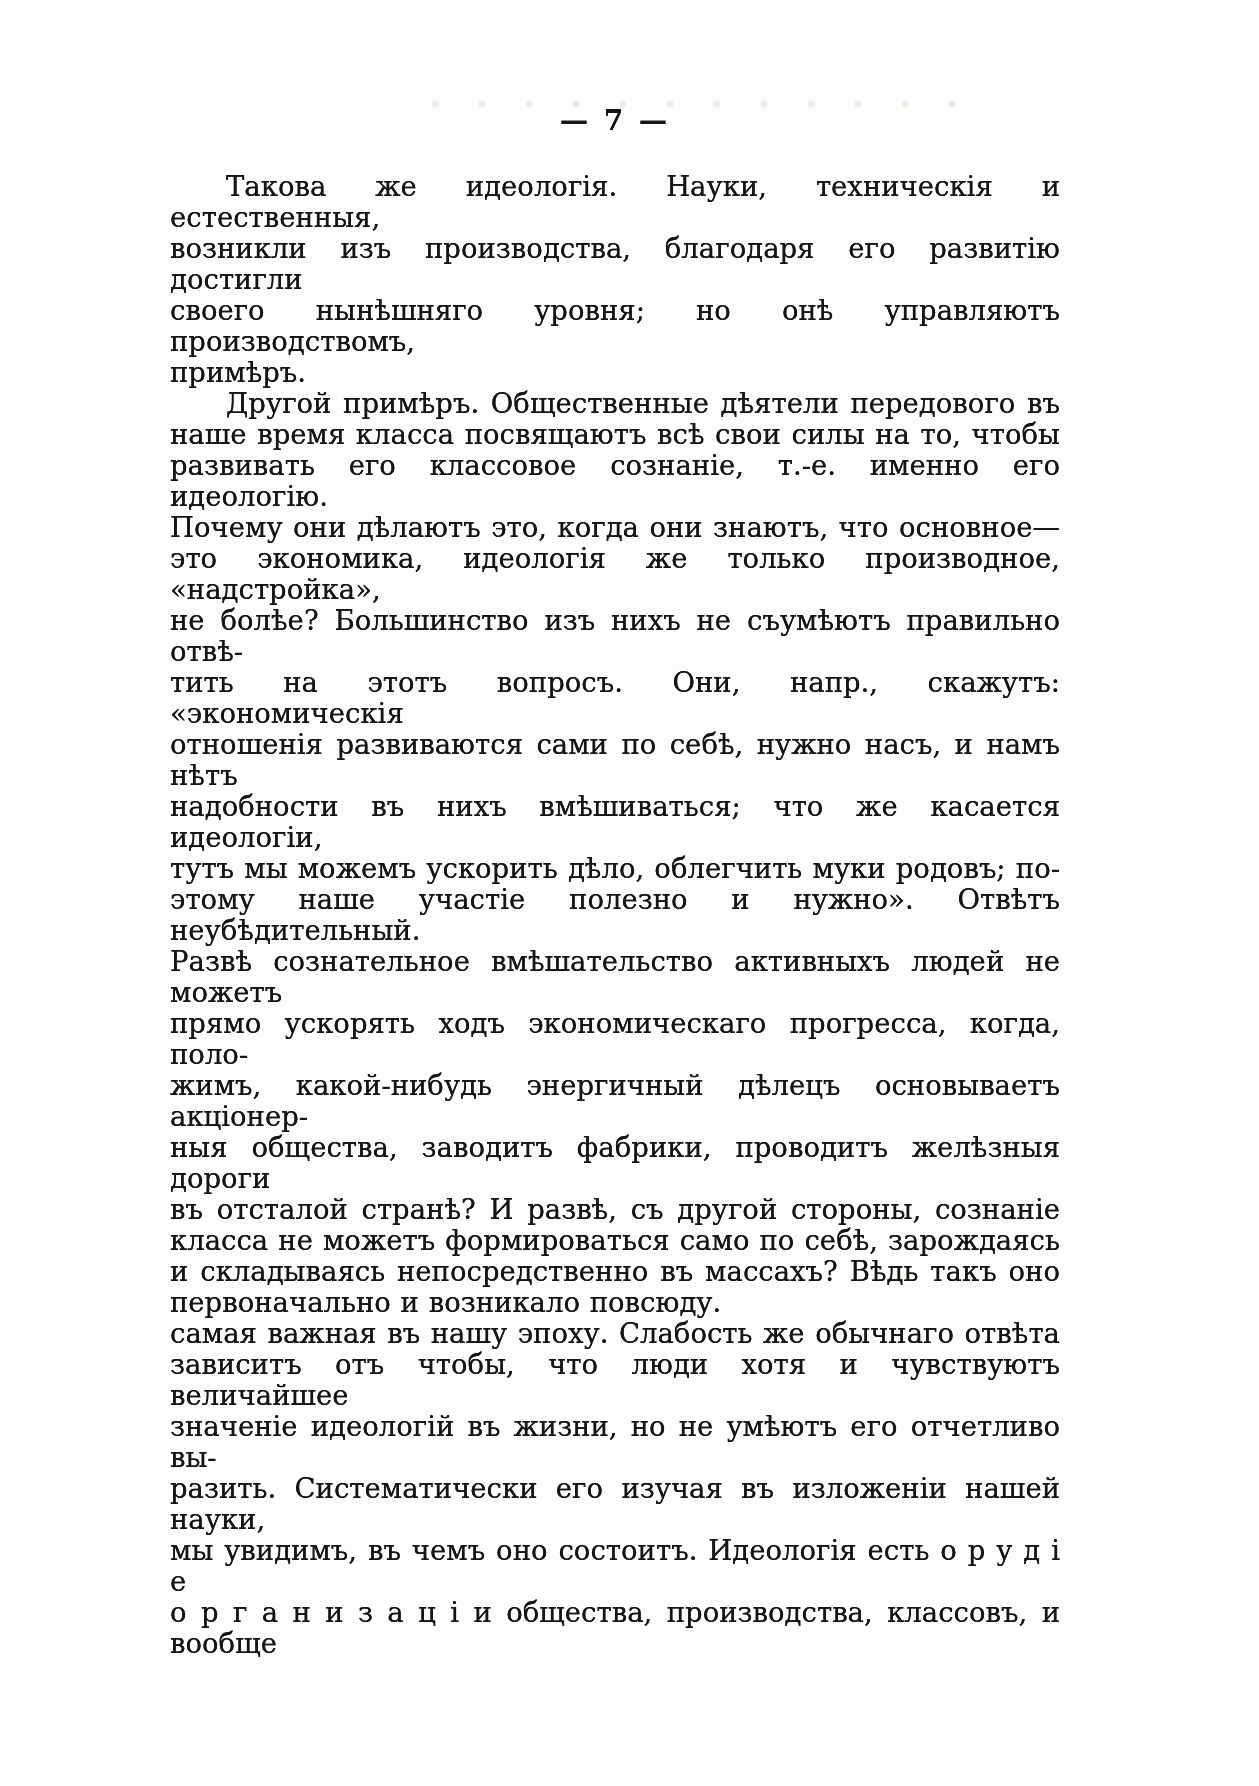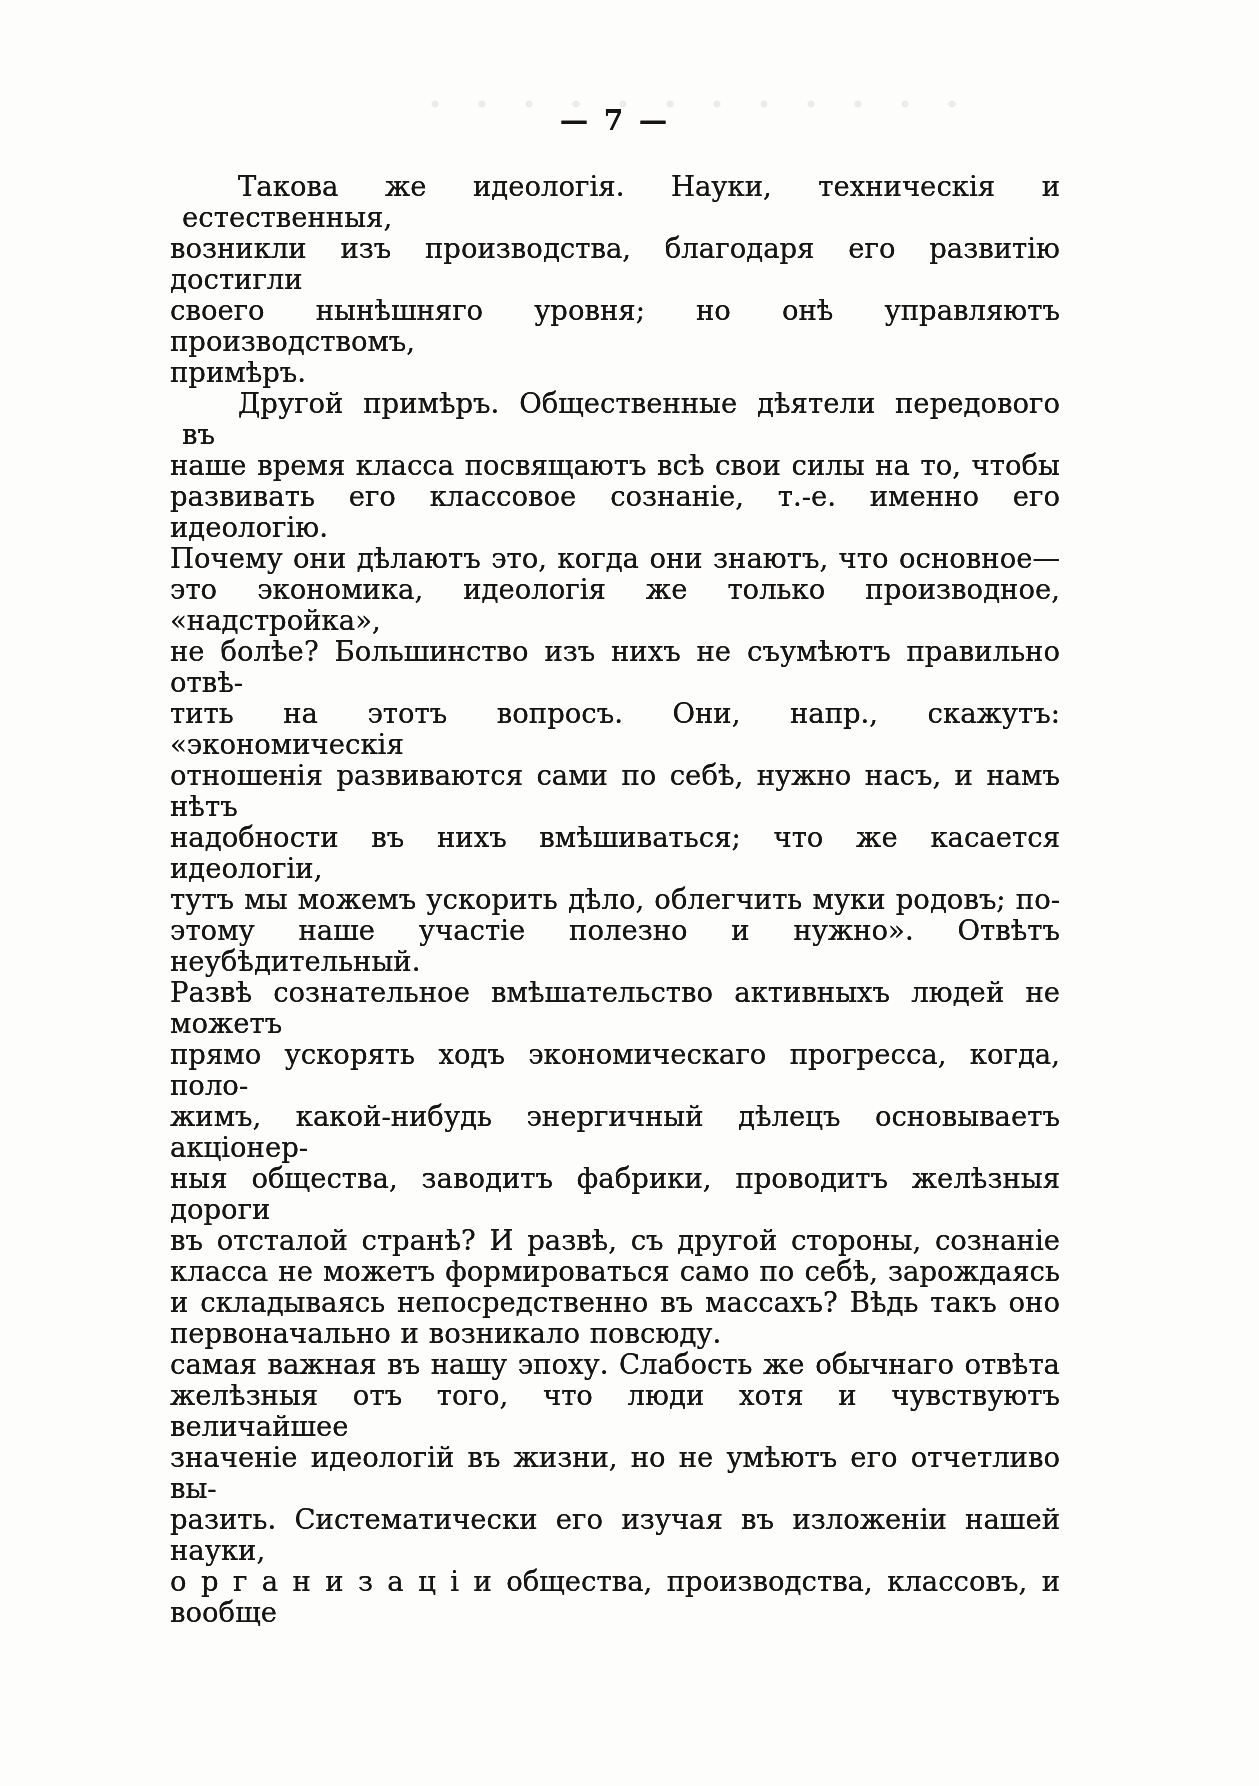--- a/index.html
+++ b/index.html
@@ -51,21 +51,20 @@
     font-size: 27.5px;
     line-height: 31px;
     white-space: normal;
     text-align: justify;
     text-align-last: justify;
     word-spacing: 1px;
     text-shadow: 0 0 0.6px currentColor;
   }
   .line.first {
     text-indent: 56px;
-    margin-left: 12px;
   }
   .line.last {
     text-align-last: left;
   }
 </style>
 </head>
 <body>
 
 <div class="page">
   <div class="scan-dots"></div>
@@ -93,19 +92,20 @@
         <div class="line">прямо ускорять ходъ экономическаго прогресса, когда, поло-</div>
         <div class="line">жимъ, какой-нибудь энергичный дѣлецъ основываетъ акціонер-</div>
         <div class="line">ныя общества, заводитъ фабрики, проводитъ желѣзныя дороги</div>
         <div class="line">въ отсталой странѣ? И развѣ, съ другой стороны, сознаніе</div>
         <div class="line">класса не можетъ формироваться само по себѣ, зарождаясь</div>
         <div class="line">и складываясь непосредственно въ массахъ? Вѣдь такъ оно</div>
         <div class="line last">первоначально и возникало повсюду.</div>
       </div>
       <div class="paragraph">
         <div class="line">самая важная въ нашу эпоху. Слабость же обычнаго отвѣта</div>
-        <div class="line">желѣзныя отъ того, что люди хотя и чувствуютъ величайшее</div>
+        <div class="line">зависитъ отъ чтобы, что люди хотя и чувствуютъ величайшее</div>
         <div class="line">значеніе идеологій въ жизни, но не умѣютъ его отчетливо вы-</div>
         <div class="line">разить. Систематически его изучая въ изложеніи нашей науки,</div>
+        <div class="line">мы увидимъ, въ чемъ оно состоитъ. Идеологія есть о р у д і е</div>
         <div class="line">о р г а н и з а ц і и общества, производства, классовъ, и вообще</div>
       </div>
     </div>
 </div>
 
 </body></html>

